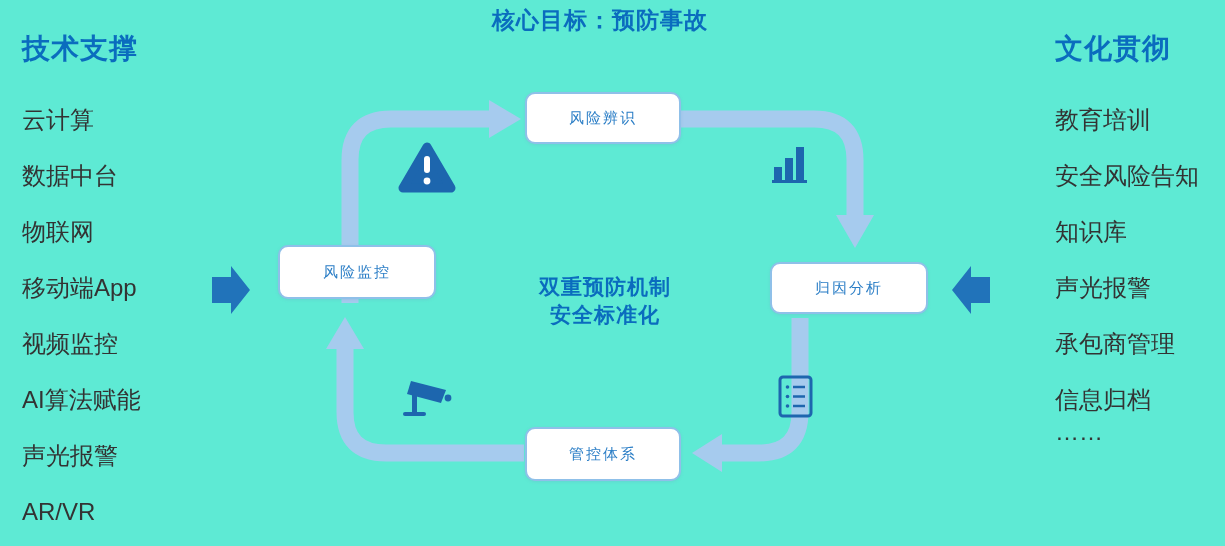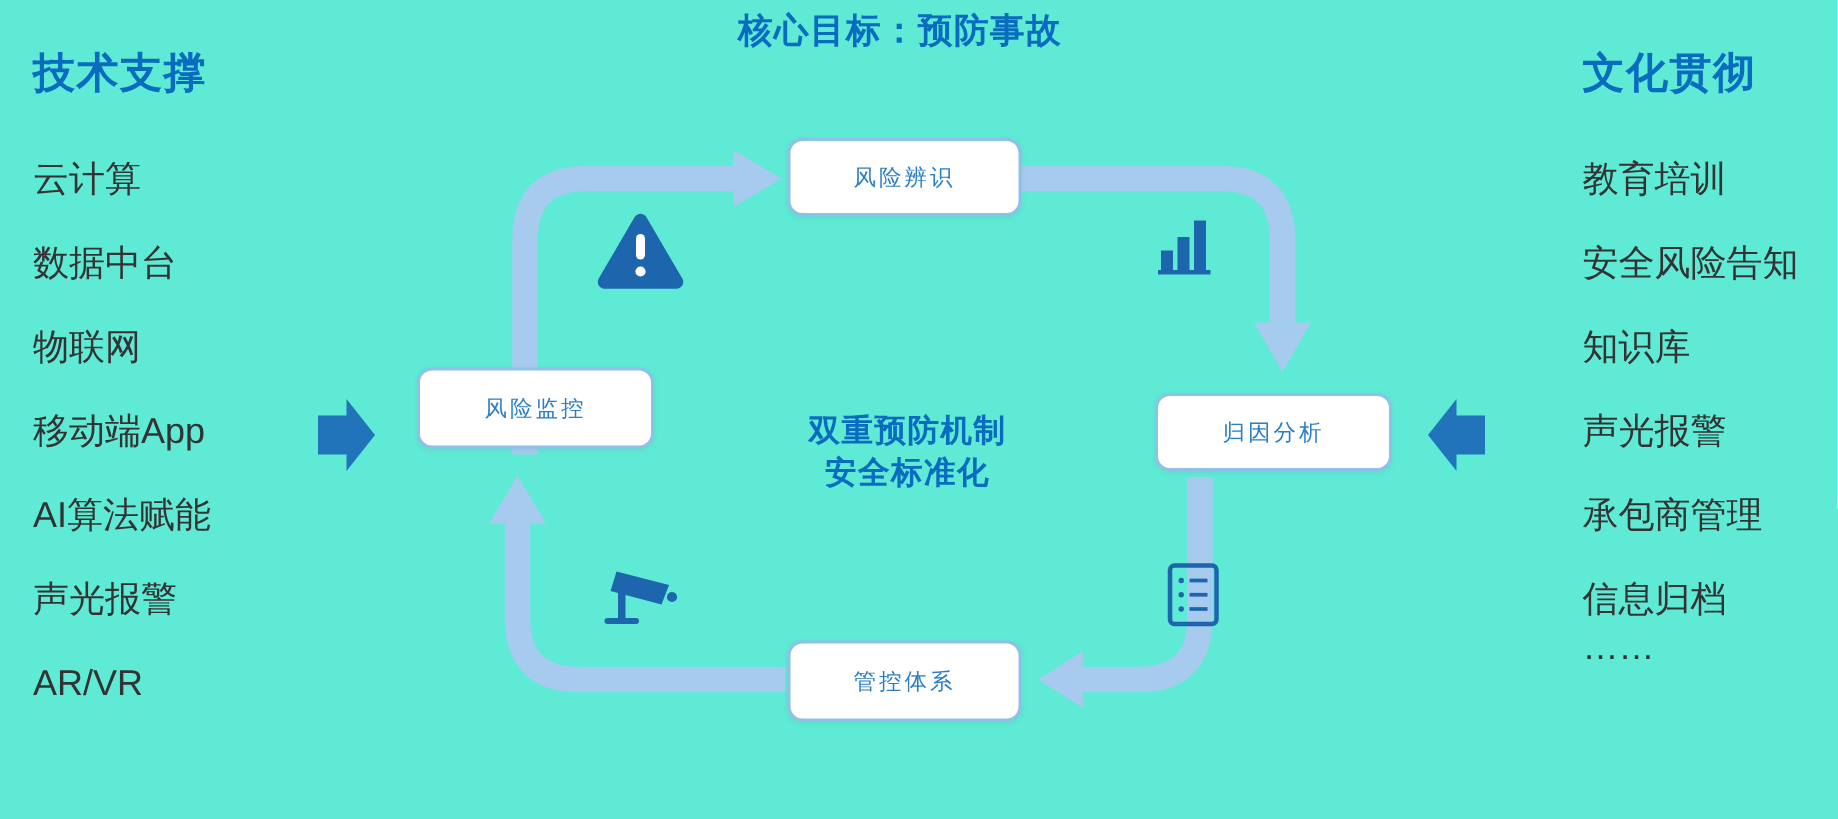--- a/index.html
+++ b/index.html
@@ -49,20 +49,21 @@
 <div class="stage">
 
   <div class="page-title">核心目标：预防事故</div>
 
   <div class="side-header left">技术支撑</div>
   <div class="side-list left">
     <div class="side-item">云计算</div>
     <div class="side-item">数据中台</div>
     <div class="side-item">物联网</div>
     <div class="side-item">移动端App</div>
+    <div class="side-item">视频监控</div>
     <div class="side-item">AI算法赋能</div>
     <div class="side-item">声光报警</div>
     <div class="side-item">AR/VR</div>
   </div>
 
   <div class="side-header right">文化贯彻</div>
   <div class="side-list right">
     <div class="side-item">教育培训</div>
     <div class="side-item">安全风险告知</div>
     <div class="side-item">知识库</div>

